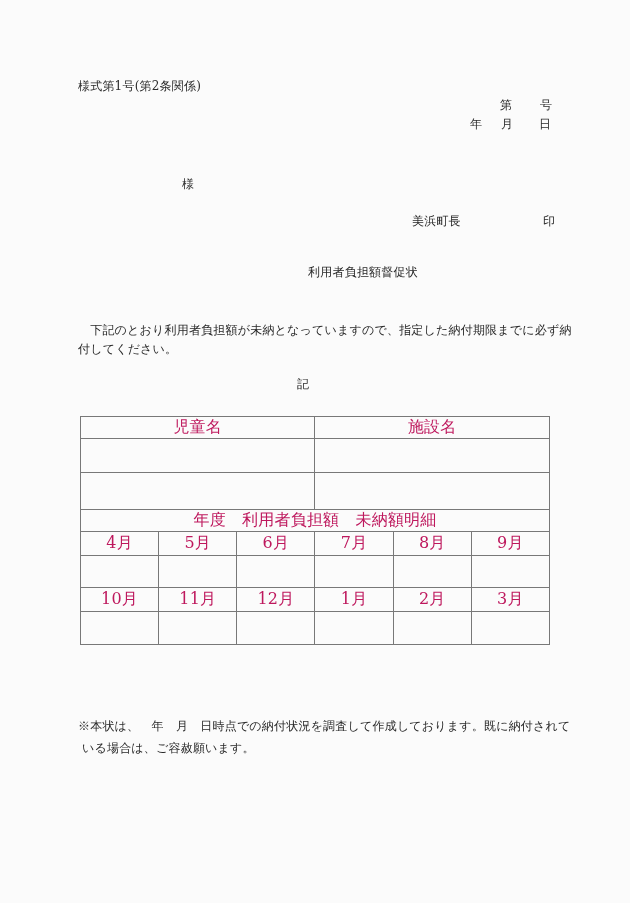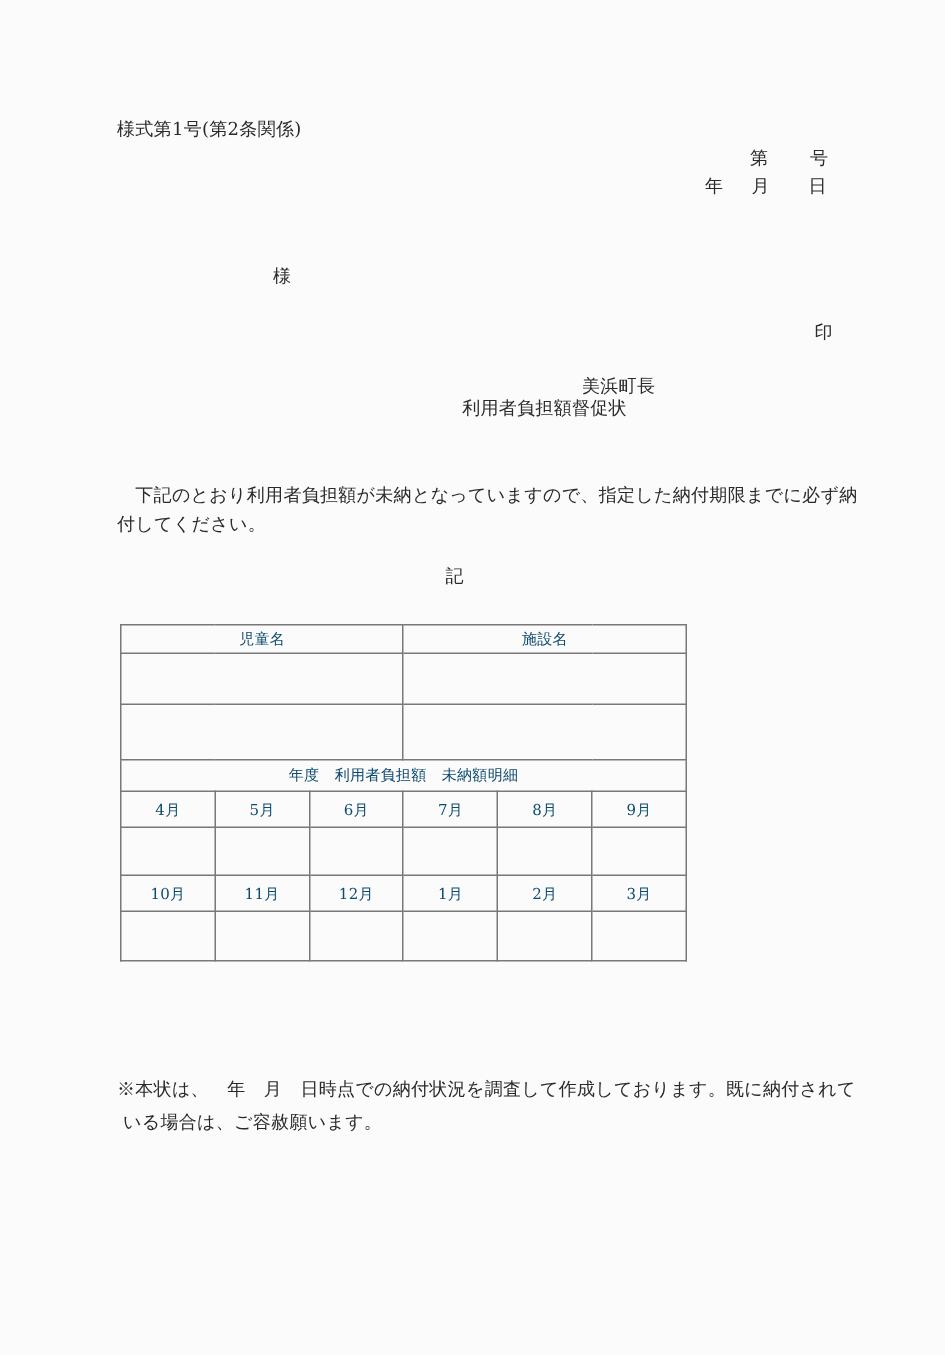--- a/index.html
+++ b/index.html
@@ -17,25 +17,25 @@
     overflow: hidden;
   }
   .abs { position: absolute; line-height: 15px; white-space: pre; }
   .centered { left: 0; width: 100%; text-align: center; padding-left: 48px; }
 
   
   table.fee-table {
     position: absolute;
     left: 80px;
     top: 416px;
-    width: 378px;
+    width: 470px;
     border-collapse: collapse;
     table-layout: fixed;
-    font-size: 10px;
-    color: #0c4a6e;
+    font-size: 16px;
+    color: #be185d;
   }
   table.fee-table td {
     border: 1px solid #787878;
     text-align: center;
     vertical-align: middle;
     padding: 0;
     overflow: hidden;
     white-space: pre;
     letter-spacing: 0.2px;
   }
@@ -58,21 +58,21 @@
 
   <div class="abs" style="left:500px; top:98px;">第</div>
   <div class="abs" style="left:540px; top:98px;">号</div>
 
   <div class="abs" style="left:470px; top:117px;">年</div>
   <div class="abs" style="left:501px; top:117px;">月</div>
   <div class="abs" style="left:539px; top:117px;">日</div>
 
   <div class="abs" style="left:182px; top:177px;">様</div>
 
-  <div class="abs" style="left:388px; top:214px;margin-top:36px;">美浜町長</div>
+  <div class="abs" style="left:412px; top:214px;">美浜町長</div>
   <div class="abs" style="left:543px; top:214px;">印</div>
 
   <div class="abs centered" style="top:265px;">利用者負担額督促状</div>
 
   <div class="abs" style="left:78px; top:323px;">　下記のとおり利用者負担額が未納となっていますので、指定した納付期限までに必ず納</div>
   <div class="abs" style="left:78px; top:342px;">付してください。</div>
 
   <div class="abs" style="left:297px; top:377px;">記</div>
 
   <table class="fee-table">

